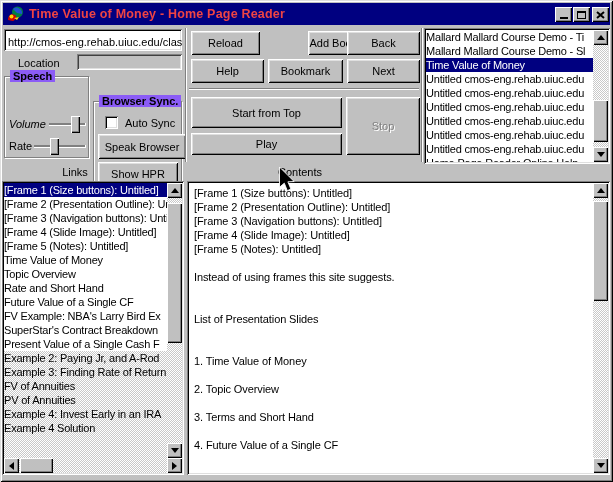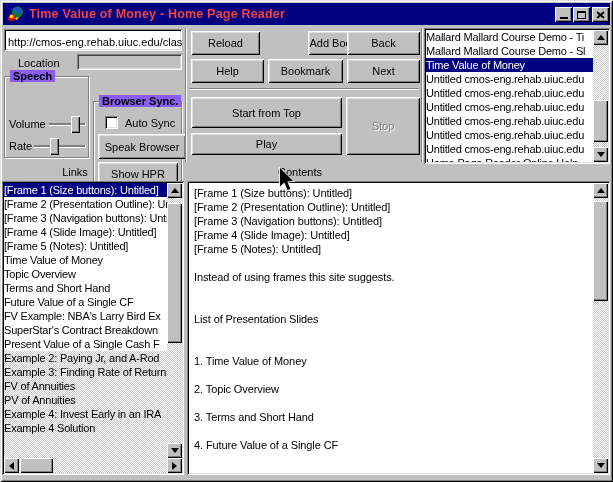--- a/index.html
+++ b/index.html
@@ -52,21 +52,21 @@
   .groupbox { position:absolute; border:1px solid #808080;
     box-shadow: inset 1px 1px 0 #fff, 1px 1px 0 #fff; }
   .gb-label { position:absolute; top:-7px; left:5px; background:#8b5cf6;
     padding:0 3px; font-size:11px; white-space:nowrap;font-weight:bold; }
   #gb-speech { left:4px; top:76px; width:85px; height:82px; }
   #gb-sync   { left:93px; top:74px; width:89px; height:86px;margin-top:27px; }
   .small-label { position:absolute; font-size:11px; white-space:nowrap; }
   .slider-track { position:absolute; height:3px; background:#808080;
     border-bottom:1px solid #fff; border-right:1px solid #fff; }
   .slider-thumb { position:absolute; width:9px; height:17px; }
-  #vol-label { left:4px; top:41px; } #rate-label { left:4px; top:63px; }
+  #vol-label { left:4px; top:41px;font-style:italic; } #rate-label { left:4px; top:63px; }
   #vol-track { left:44px; top:46px; width:37px; }
   #rate-track { left:29px; top:68px; width:52px; }
   #vol-thumb { left:66px; top:39px; } #rate-thumb { left:45px; top:61px; }
   #autosync-box { position:absolute; left:11px; top:14px; width:13px; height:13px; }
   #autosync-label { left:31px; top:15px; }
   #btn-speak { position:absolute; left:4px; top:32px; width:88px; height:25px;text-align:right; }
   #btn-showhpr { position:absolute; left:4px; top:60px; width:80px; height:23px; }
   
   .btn { position:absolute; display:flex; align-items:center; justify-content:center;
     font-size:11px; white-space:nowrap; }
@@ -227,21 +227,21 @@
     <div class="rows" id="links-rows">
       <div id="links-grayzone" class="dither"></div>
       <div>
           <div class="row sel">[Frame 1 (Size buttons): Untitled]</div>
           <div class="row">[Frame 2 (Presentation Outline): Untitled]</div>
           <div class="row">[Frame 3 (Navigation buttons): Untitled]</div>
           <div class="row">[Frame 4 (Slide Image): Untitled]</div>
           <div class="row">[Frame 5 (Notes): Untitled]</div>
           <div class="row">Time Value of Money</div>
           <div class="row">Topic Overview</div>
-          <div class="row">Terms and Short Hand</div>
+          <div class="row">Rate and Short Hand</div>
           <div class="row">Future Value of a Single CF</div>
           <div class="row">FV Example: NBA's Larry Bird Ex</div>
           <div class="row">SuperStar's Contract Breakdown</div>
           <div class="row">Present Value of a Single Cash F</div>
           <div class="row">Example 2: Paying Jr, and A-Rod</div>
           <div class="row">Example 3: Finding Rate of Return</div>
           <div class="row">FV of Annuities</div>
           <div class="row">PV of Annuities</div>
           <div class="row">Example 4: Invest Early in an IRA</div>
           <div class="row">Example 4 Solution</div>

